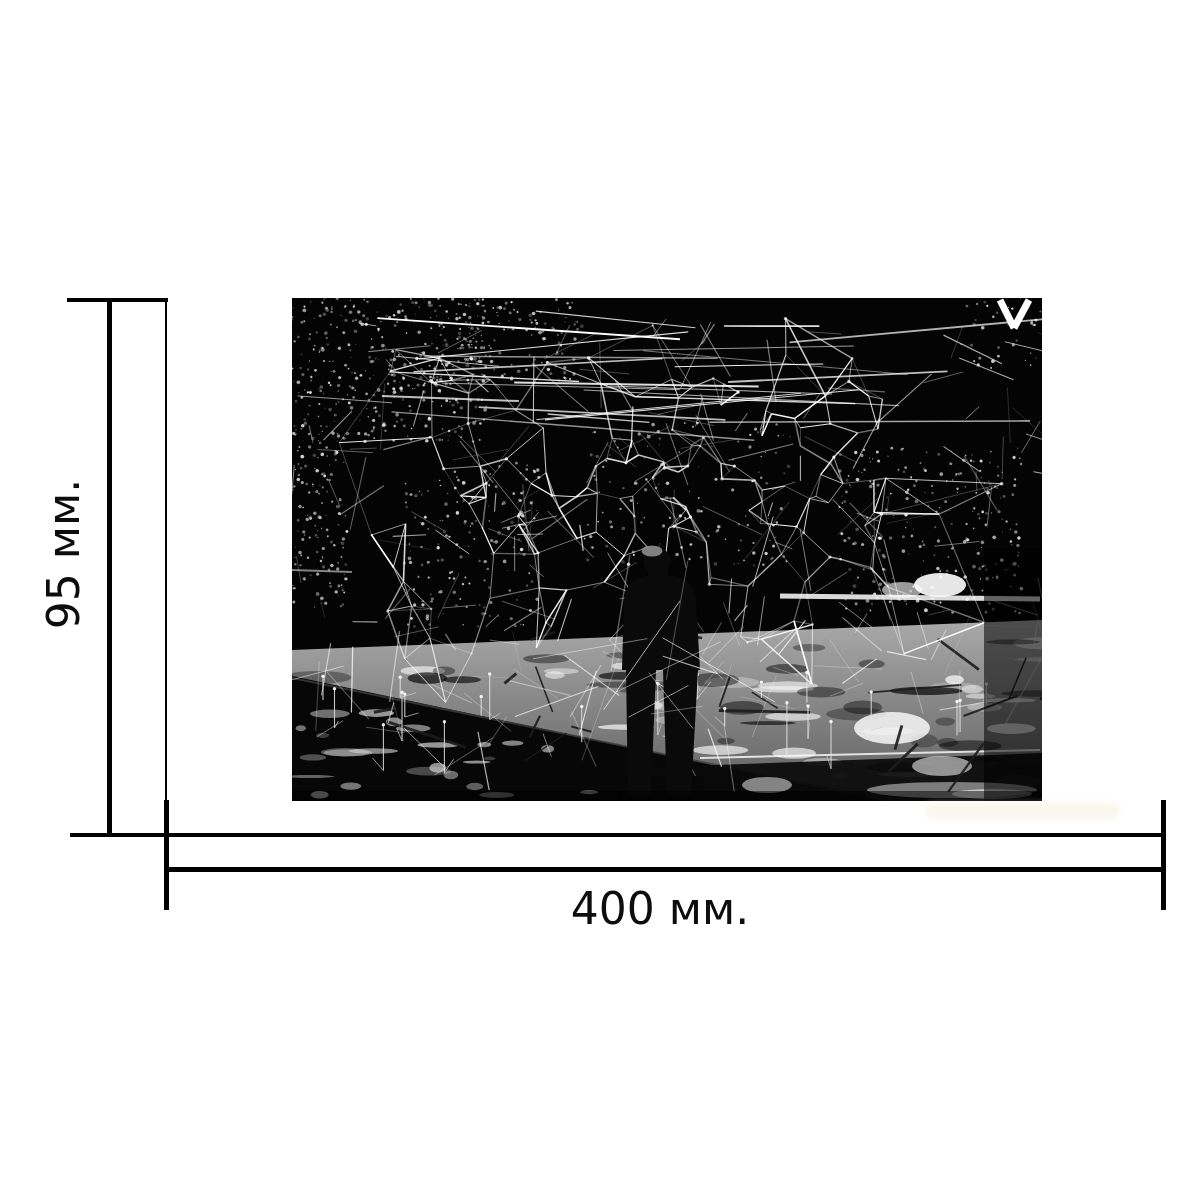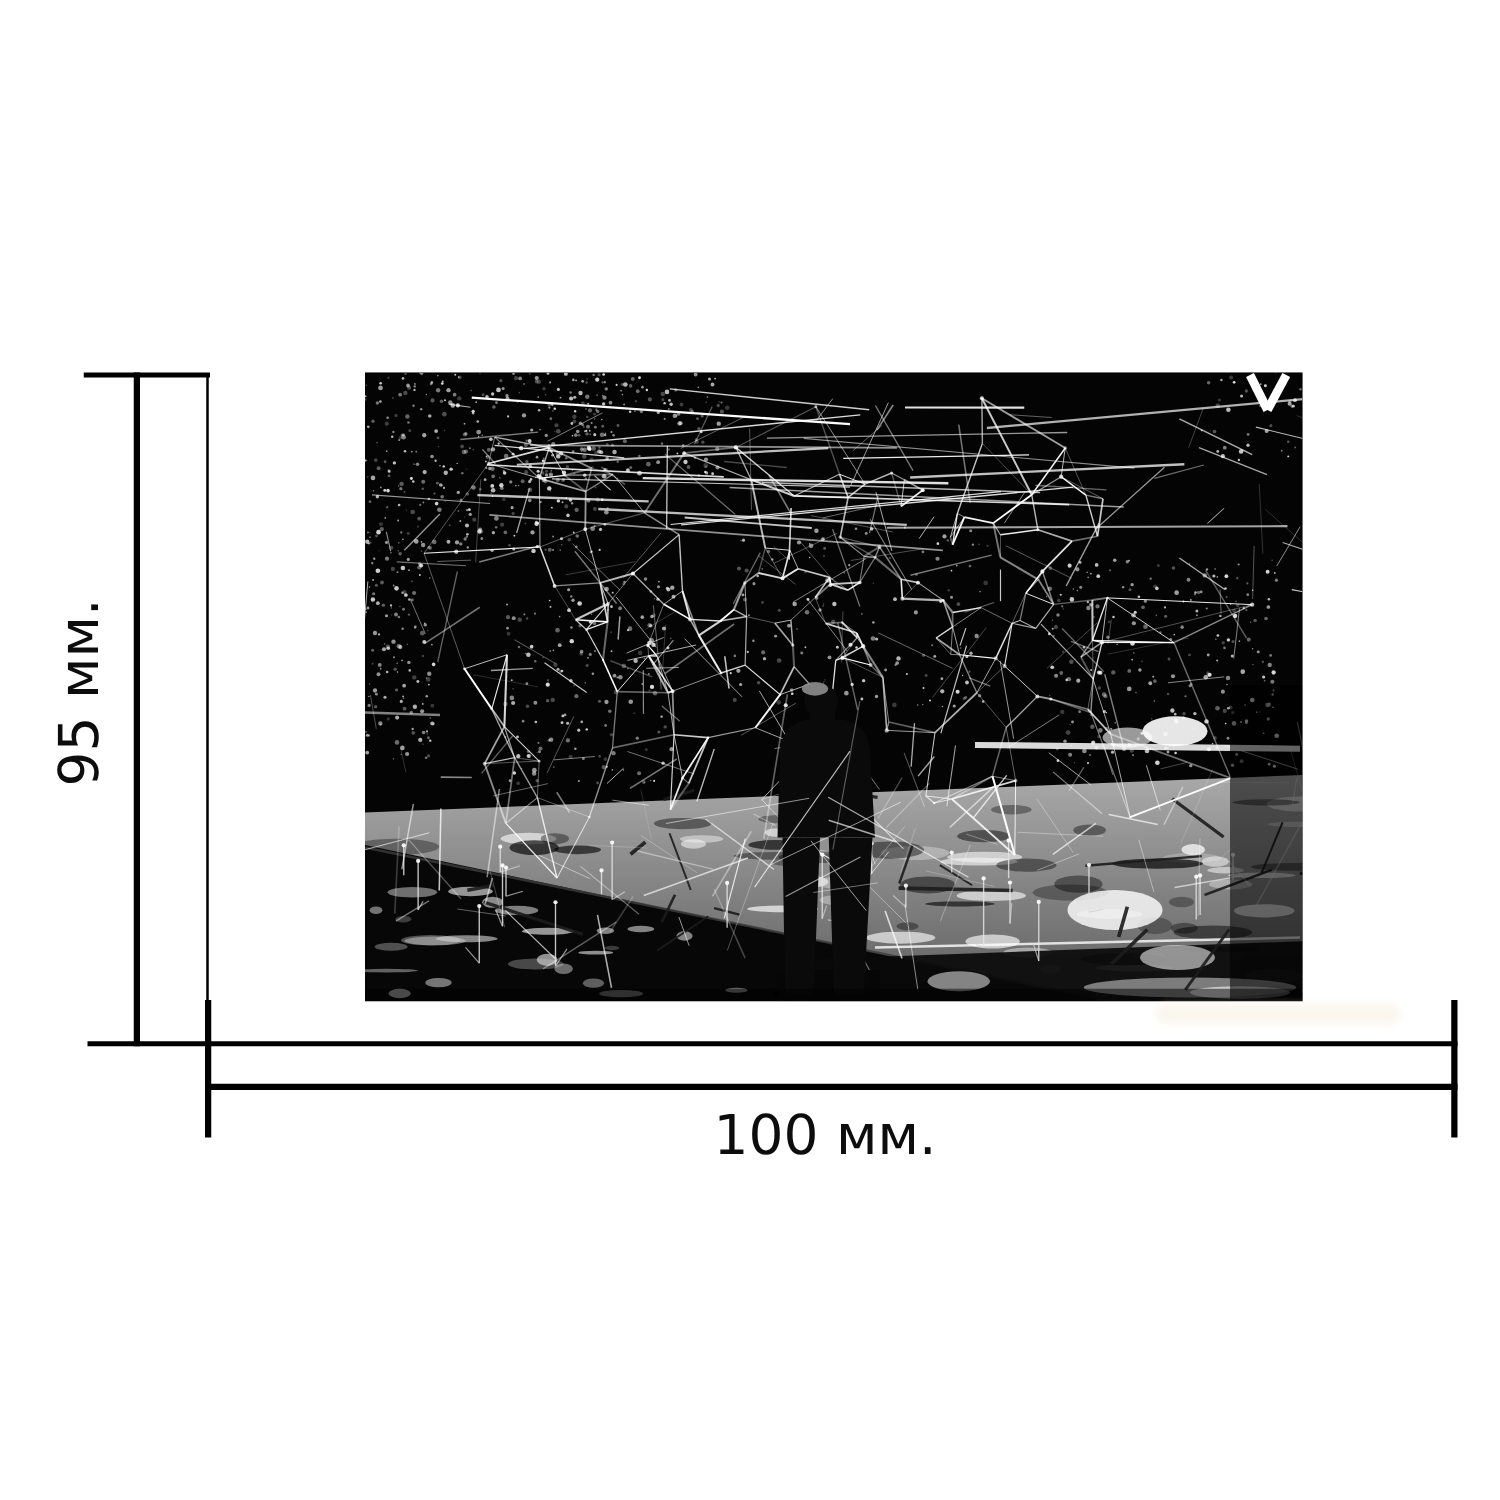--- a/index.html
+++ b/index.html
@@ -37,21 +37,21 @@
 
   <div class="ln v-top-cap"></div>
   <div class="ln v-line"></div>
   <div class="ln ext-thin"></div>
   <div class="ln bottom-long"></div>
   <div class="dim-label height-label">95 мм.</div>
 
   <div class="ln h-line"></div>
   <div class="ln tick-left"></div>
   <div class="ln tick-right"></div>
-  <div class="dim-label width-label">100 мм.</div>
+  <div class="dim-label width-label">400 мм.</div>
 
   <div class="photo" role="img" aria-label="Black-and-white photograph: a person seen from behind stands on a sunlit concrete plinth inside a huge chaotic sculpture of thin welded metal rods, dark trees with dappled bright foliage behind, lit grass in the lower-left foreground">
     <svg id="photo-svg" width="750" height="503" viewBox="0 0 750 503">
         <defs>
           <linearGradient id="plat" x1="0" y1="0" x2="0" y2="1">
             <stop offset="0%" stop-color="#a9a9a9"></stop>
             <stop offset="100%" stop-color="#5e5e5e"></stop>
           </linearGradient>
         </defs>
         <rect x="0" y="0" width="750" height="503" fill="#040404"></rect>

